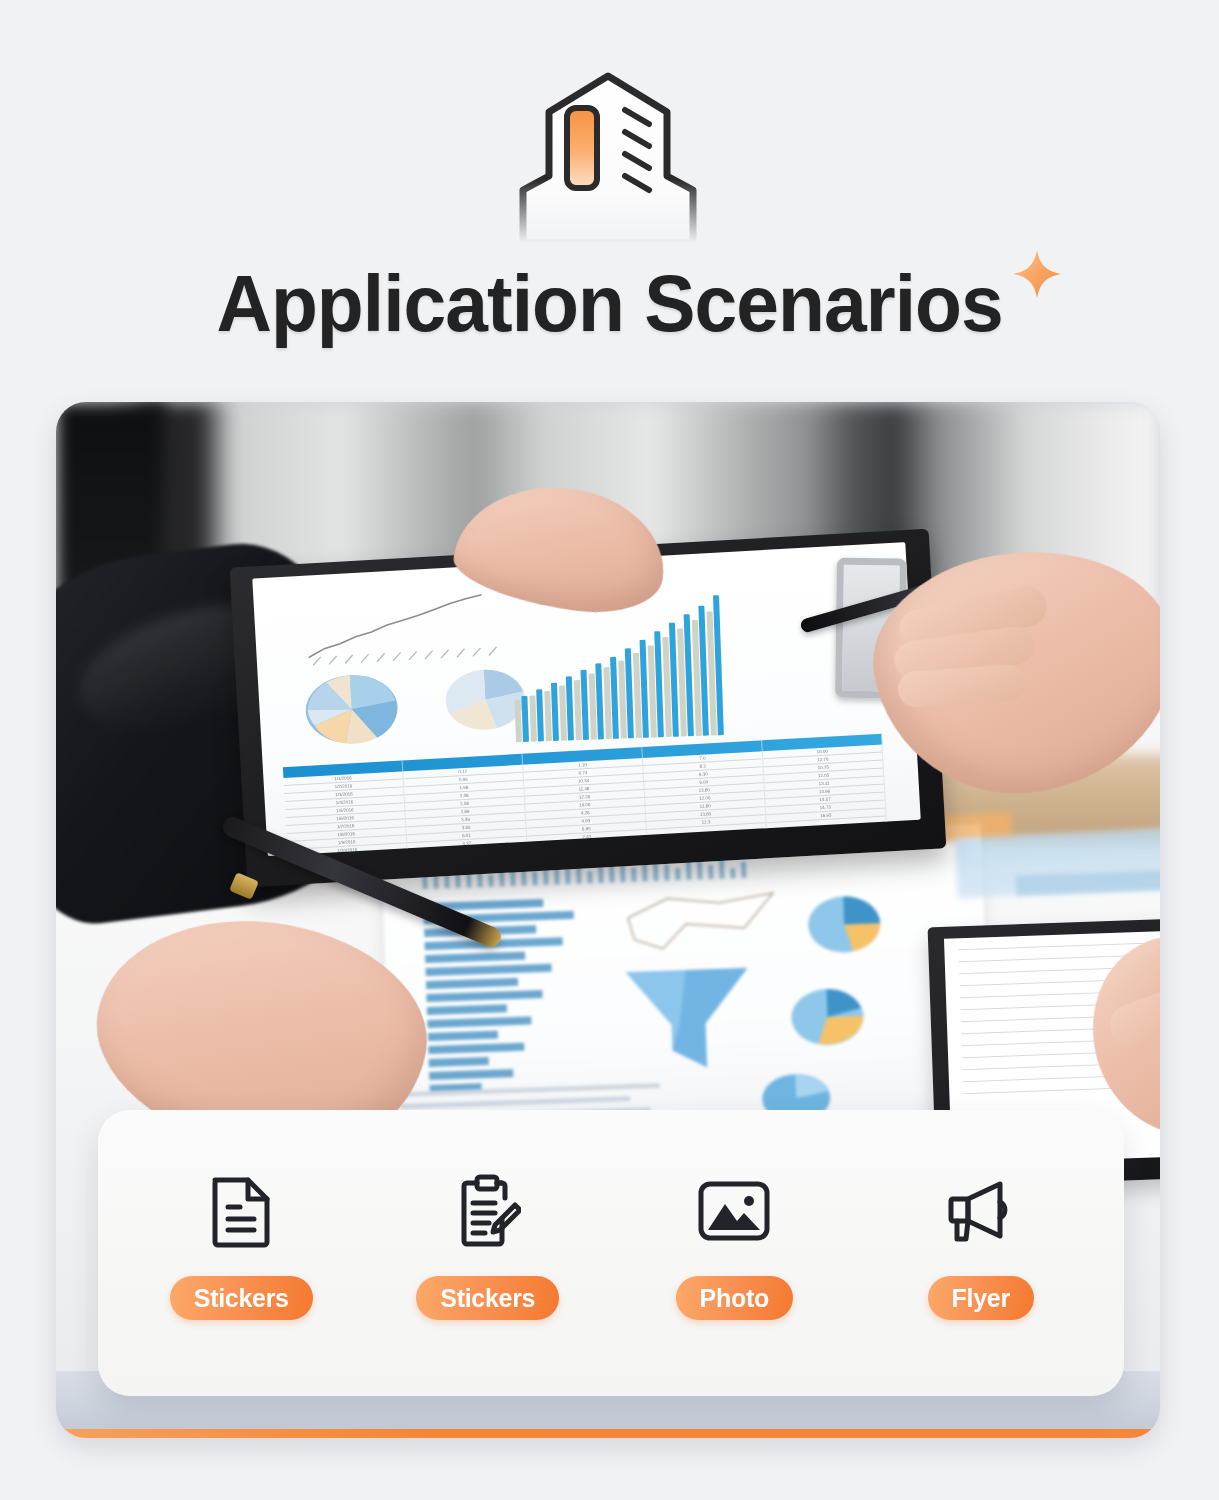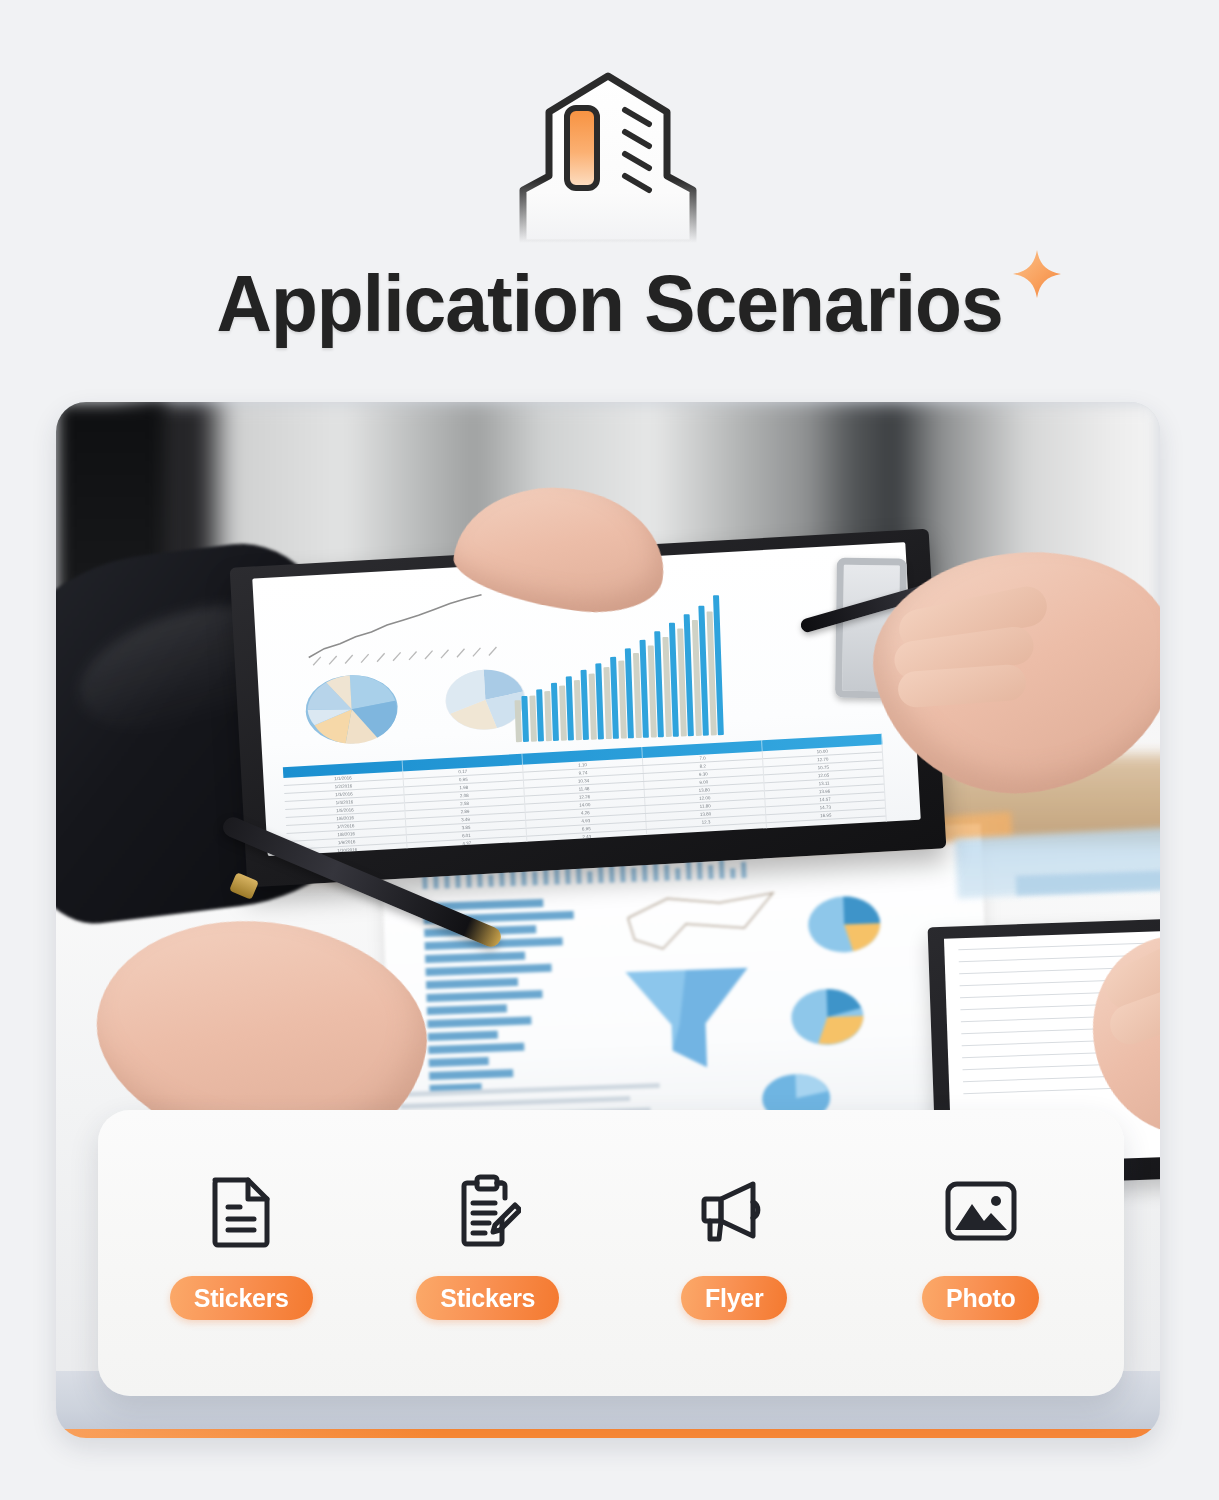--- a/index.html
+++ b/index.html
@@ -900,37 +900,37 @@
             <line x1="18" y1="50" x2="34" y2="50"></line>
             <line x1="18" y1="60" x2="30" y2="60"></line>
             <path d="M60 32 l5 5 -20 20 -7 2 2 -7 z"></path>
           </svg>
         </span>
         <span class="scenario-pill">Stickers</span>
       </div>
 
       <div class="scenario-item">
         <span class="scenario-icon">
+          <svg width="74" height="62" viewBox="0 0 74 62" fill="none" stroke="#22242a" stroke-width="5" stroke-linecap="round" stroke-linejoin="round">
+            <rect x="4" y="4" width="66" height="54" rx="9"></rect>
+            <circle cx="52" cy="21" r="5" fill="#22242a" stroke="none"></circle>
+            <path d="M11 50 L28 24 L40 41 L47 33 L63 50 Z" fill="#22242a" stroke="none"></path>
+          </svg>
+        </span>
+        <span class="scenario-pill">Photo</span>
+      </div>
+
+      <div class="scenario-item">
+        <span class="scenario-icon">
           <svg width="74" height="68" viewBox="0 0 74 68" fill="none" stroke="#22242a" stroke-width="5" stroke-linecap="round" stroke-linejoin="round">
             <path d="M56 7 L24 22 L24 44 L56 59 Z"></path>
             <rect x="7" y="22" width="17" height="22" rx="2"></rect>
             <path d="M56 25 a9 9 0 0 1 0 16"></path>
             <path d="M13 44 L13 62 L22 62 L24 44"></path>
           </svg>
         </span>
         <span class="scenario-pill">Flyer</span>
       </div>
 
-      <div class="scenario-item">
-        <span class="scenario-icon">
-          <svg width="74" height="62" viewBox="0 0 74 62" fill="none" stroke="#22242a" stroke-width="5" stroke-linecap="round" stroke-linejoin="round">
-            <rect x="4" y="4" width="66" height="54" rx="9"></rect>
-            <circle cx="52" cy="21" r="5" fill="#22242a" stroke="none"></circle>
-            <path d="M11 50 L28 24 L40 41 L47 33 L63 50 Z" fill="#22242a" stroke="none"></path>
-          </svg>
-        </span>
-        <span class="scenario-pill">Photo</span>
-      </div>
-
 
     </div>
   </div>
 </div>
 
 </body></html>

